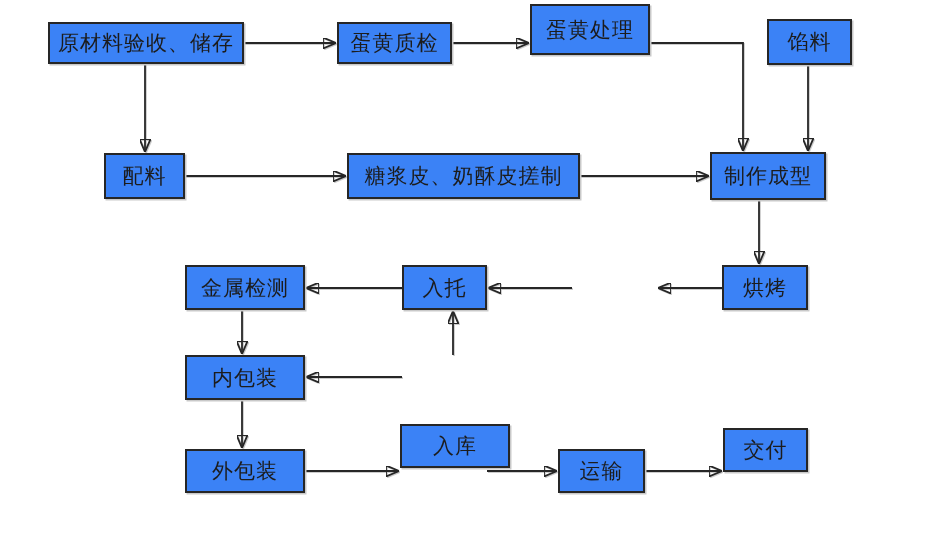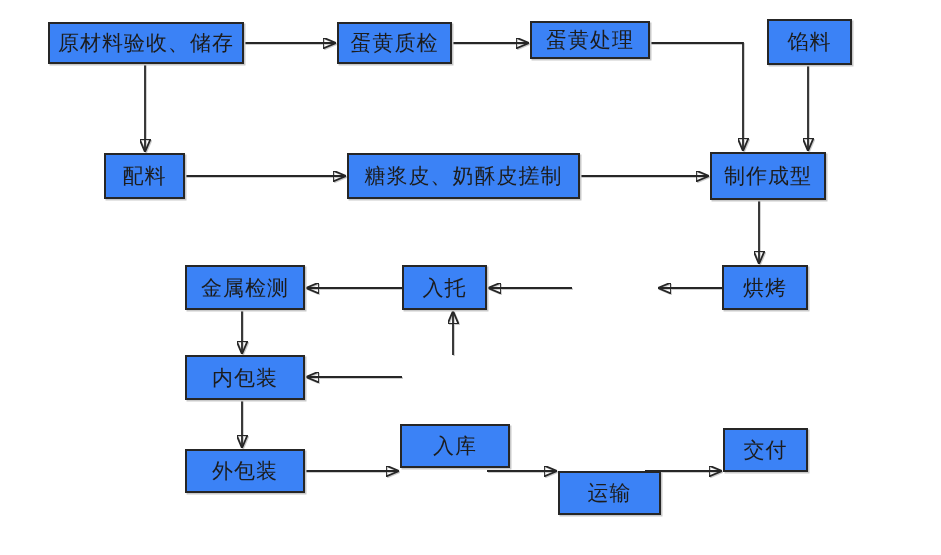--- a/index.html
+++ b/index.html
@@ -62,31 +62,31 @@
     <path d="M453,355 L453,312" marker-end="url(#ah)"></path>
     <path d="M402,377 L307,377" marker-end="url(#ah)"></path>
     <path d="M242,400 L242,447" marker-end="url(#ah)"></path>
     <path d="M305,471 L398,471" marker-end="url(#ah)"></path>
     <path d="M487,471 L556,471" marker-end="url(#ah)"></path>
     <path d="M645,471 L721,471" marker-end="url(#ah)"></path>
   </svg>
 
   <div class="node" style="left:48px;  top:22px;  width:196px; height:42px">原材料验收、储存</div>
   <div class="node" style="left:337px; top:22px;  width:115px; height:42px">蛋黄质检</div>
-  <div class="node" style="left:530px; top:21px;  width:120px; height:38px">蛋黄处理</div>
+  <div class="node" style="left:530px; top:4px;  width:120px; height:51px">蛋黄处理</div>
   <div class="node" style="left:767px; top:19px;  width:85px;  height:46px">馅料</div>
 
   <div class="node" style="left:104px; top:153px; width:81px;  height:46px">配料</div>
   <div class="node" style="left:347px; top:153px; width:233px; height:46px">糖浆皮、奶酥皮搓制</div>
   <div class="node" style="left:710px; top:152px; width:116px; height:48px">制作成型</div>
 
   <div class="node" style="left:185px; top:265px; width:120px; height:45px">金属检测</div>
   <div class="node" style="left:402px; top:265px; width:85px;  height:45px">入托</div>
   <div class="node" style="left:722px; top:265px; width:86px;  height:45px">烘烤</div>
 
   <div class="node" style="left:185px; top:355px; width:120px; height:45px">内包装</div>
 
   <div class="node" style="left:185px; top:449px; width:120px; height:44px">外包装</div>
   <div class="node" style="left:400px; top:424px; width:110px;  height:44px">入库</div>
-  <div class="node" style="left:558px; top:471px; width:103px;  height:44px">运输</div>
+  <div class="node" style="left:558px; top:449px; width:87px;  height:44px">运输</div>
   <div class="node" style="left:723px; top:428px; width:85px;  height:44px">交付</div>
 
 </div>
 
 </body></html>

